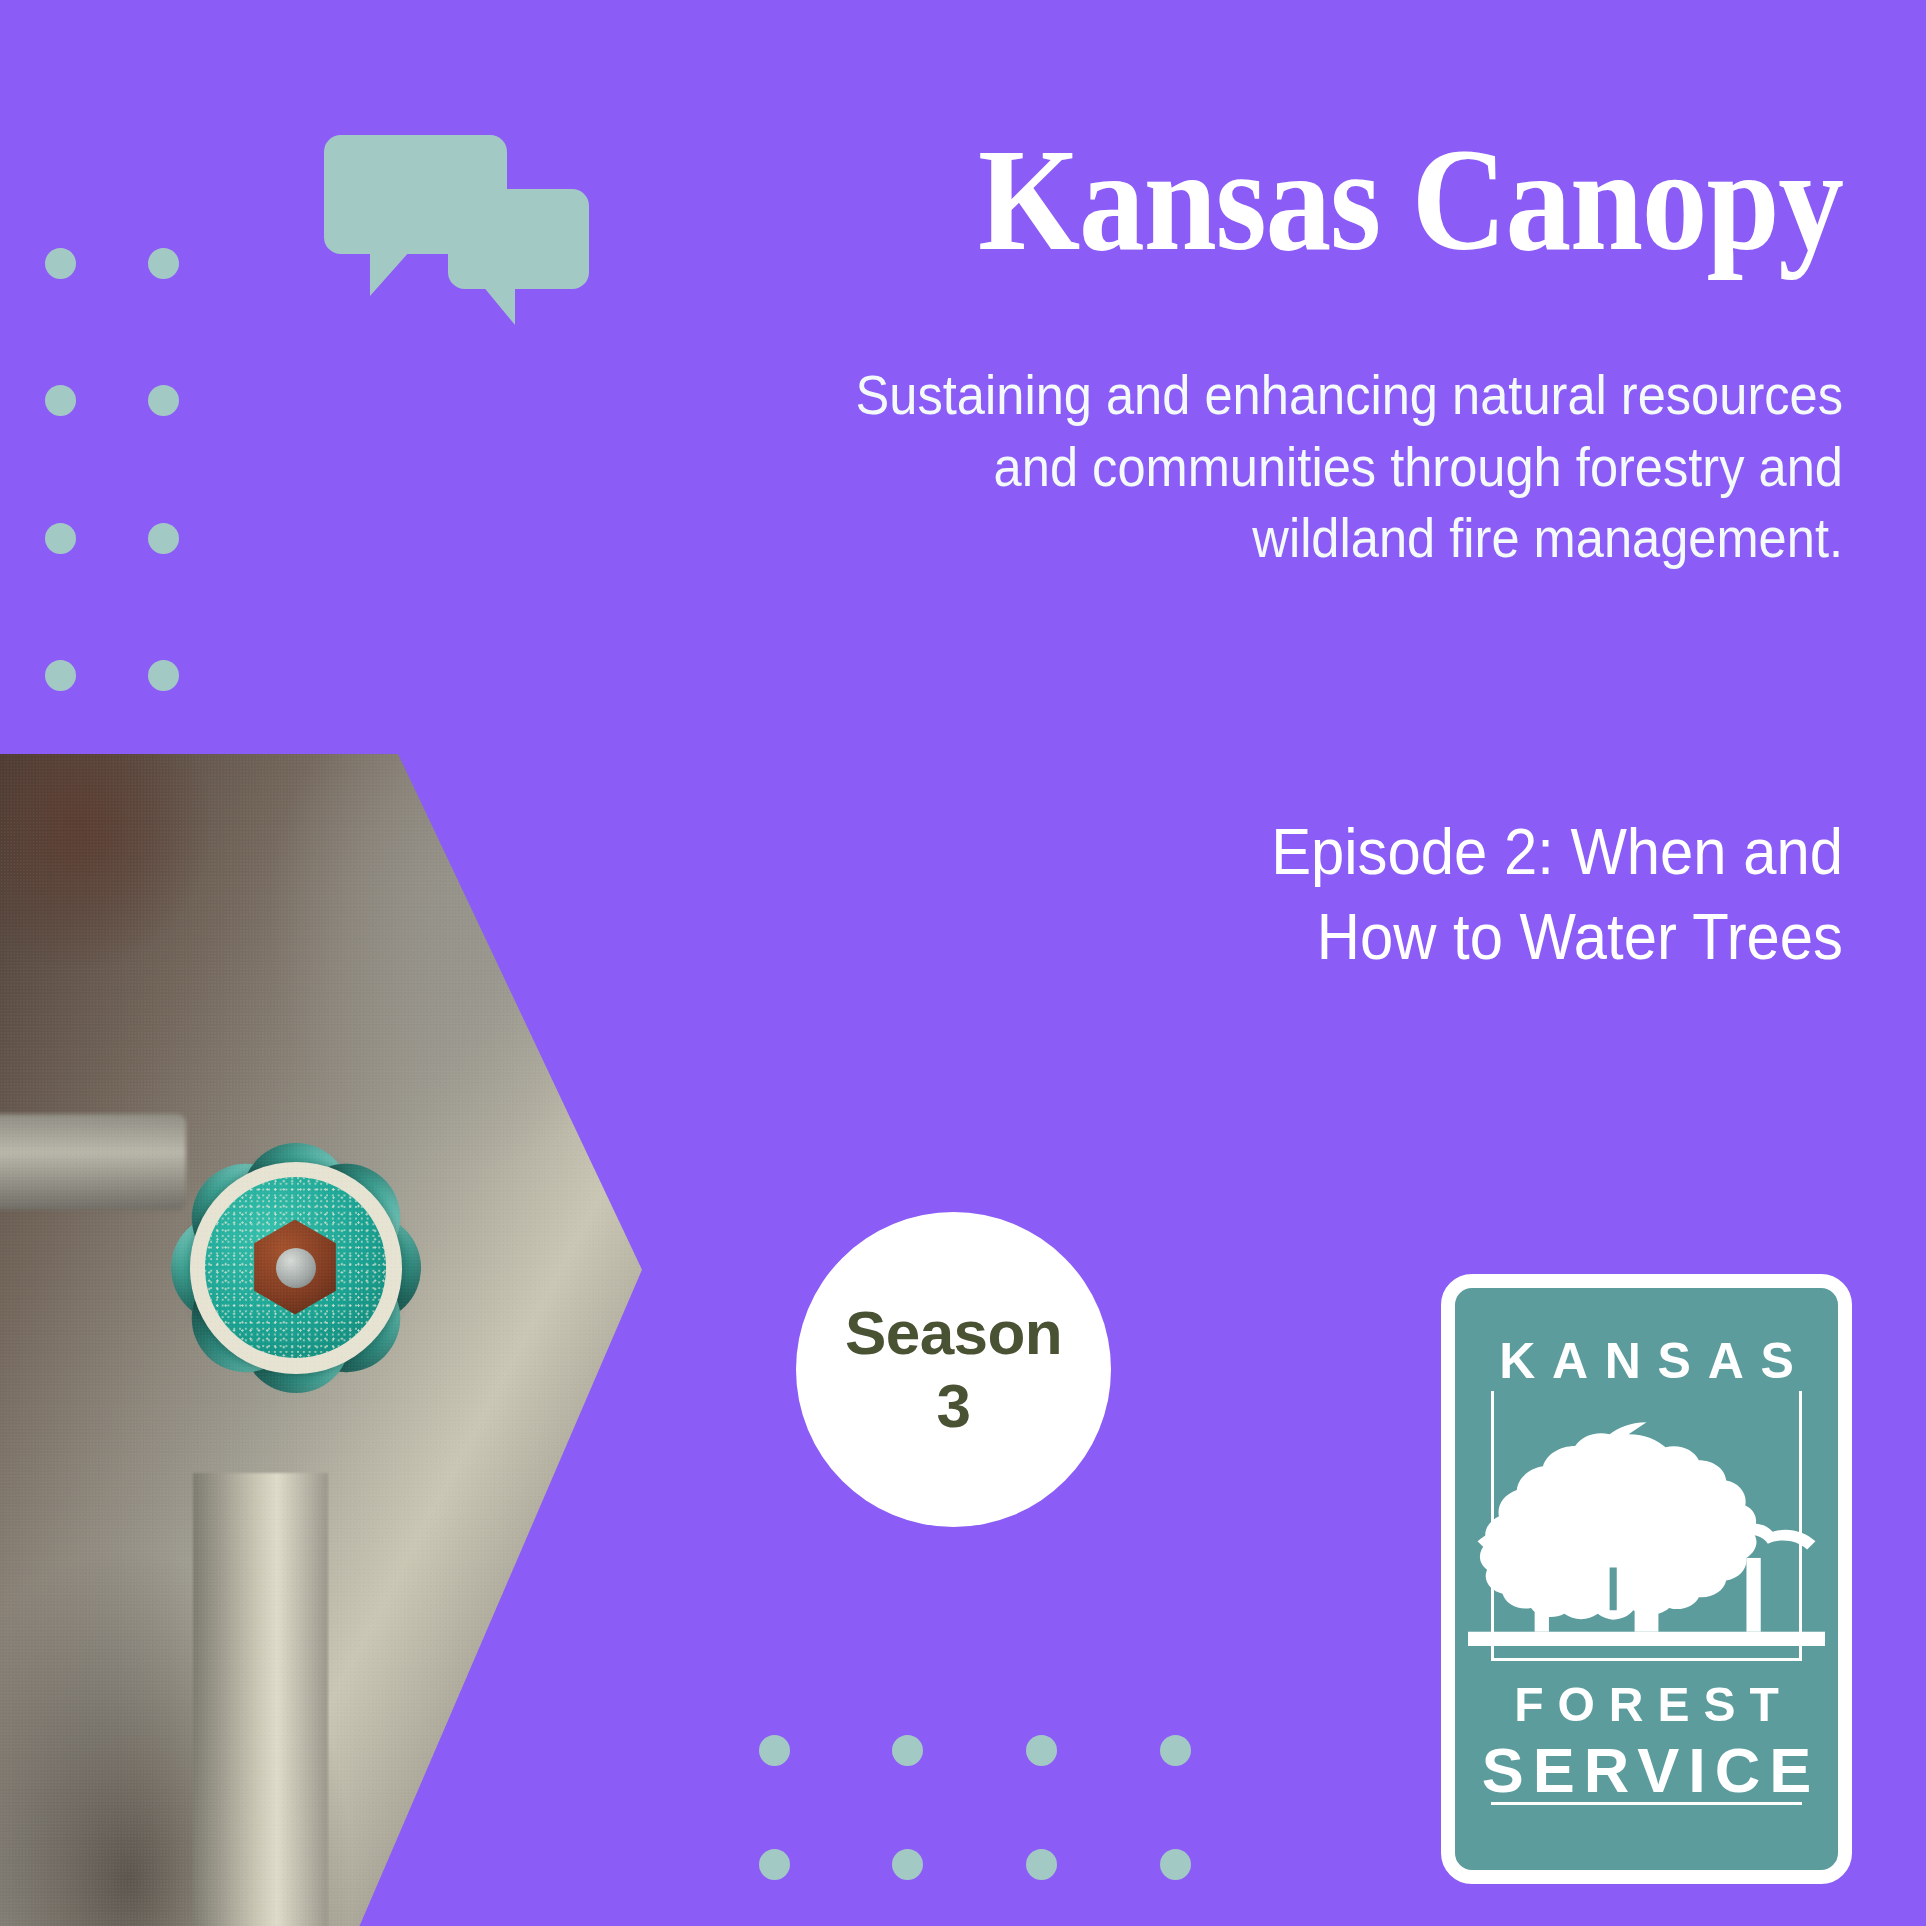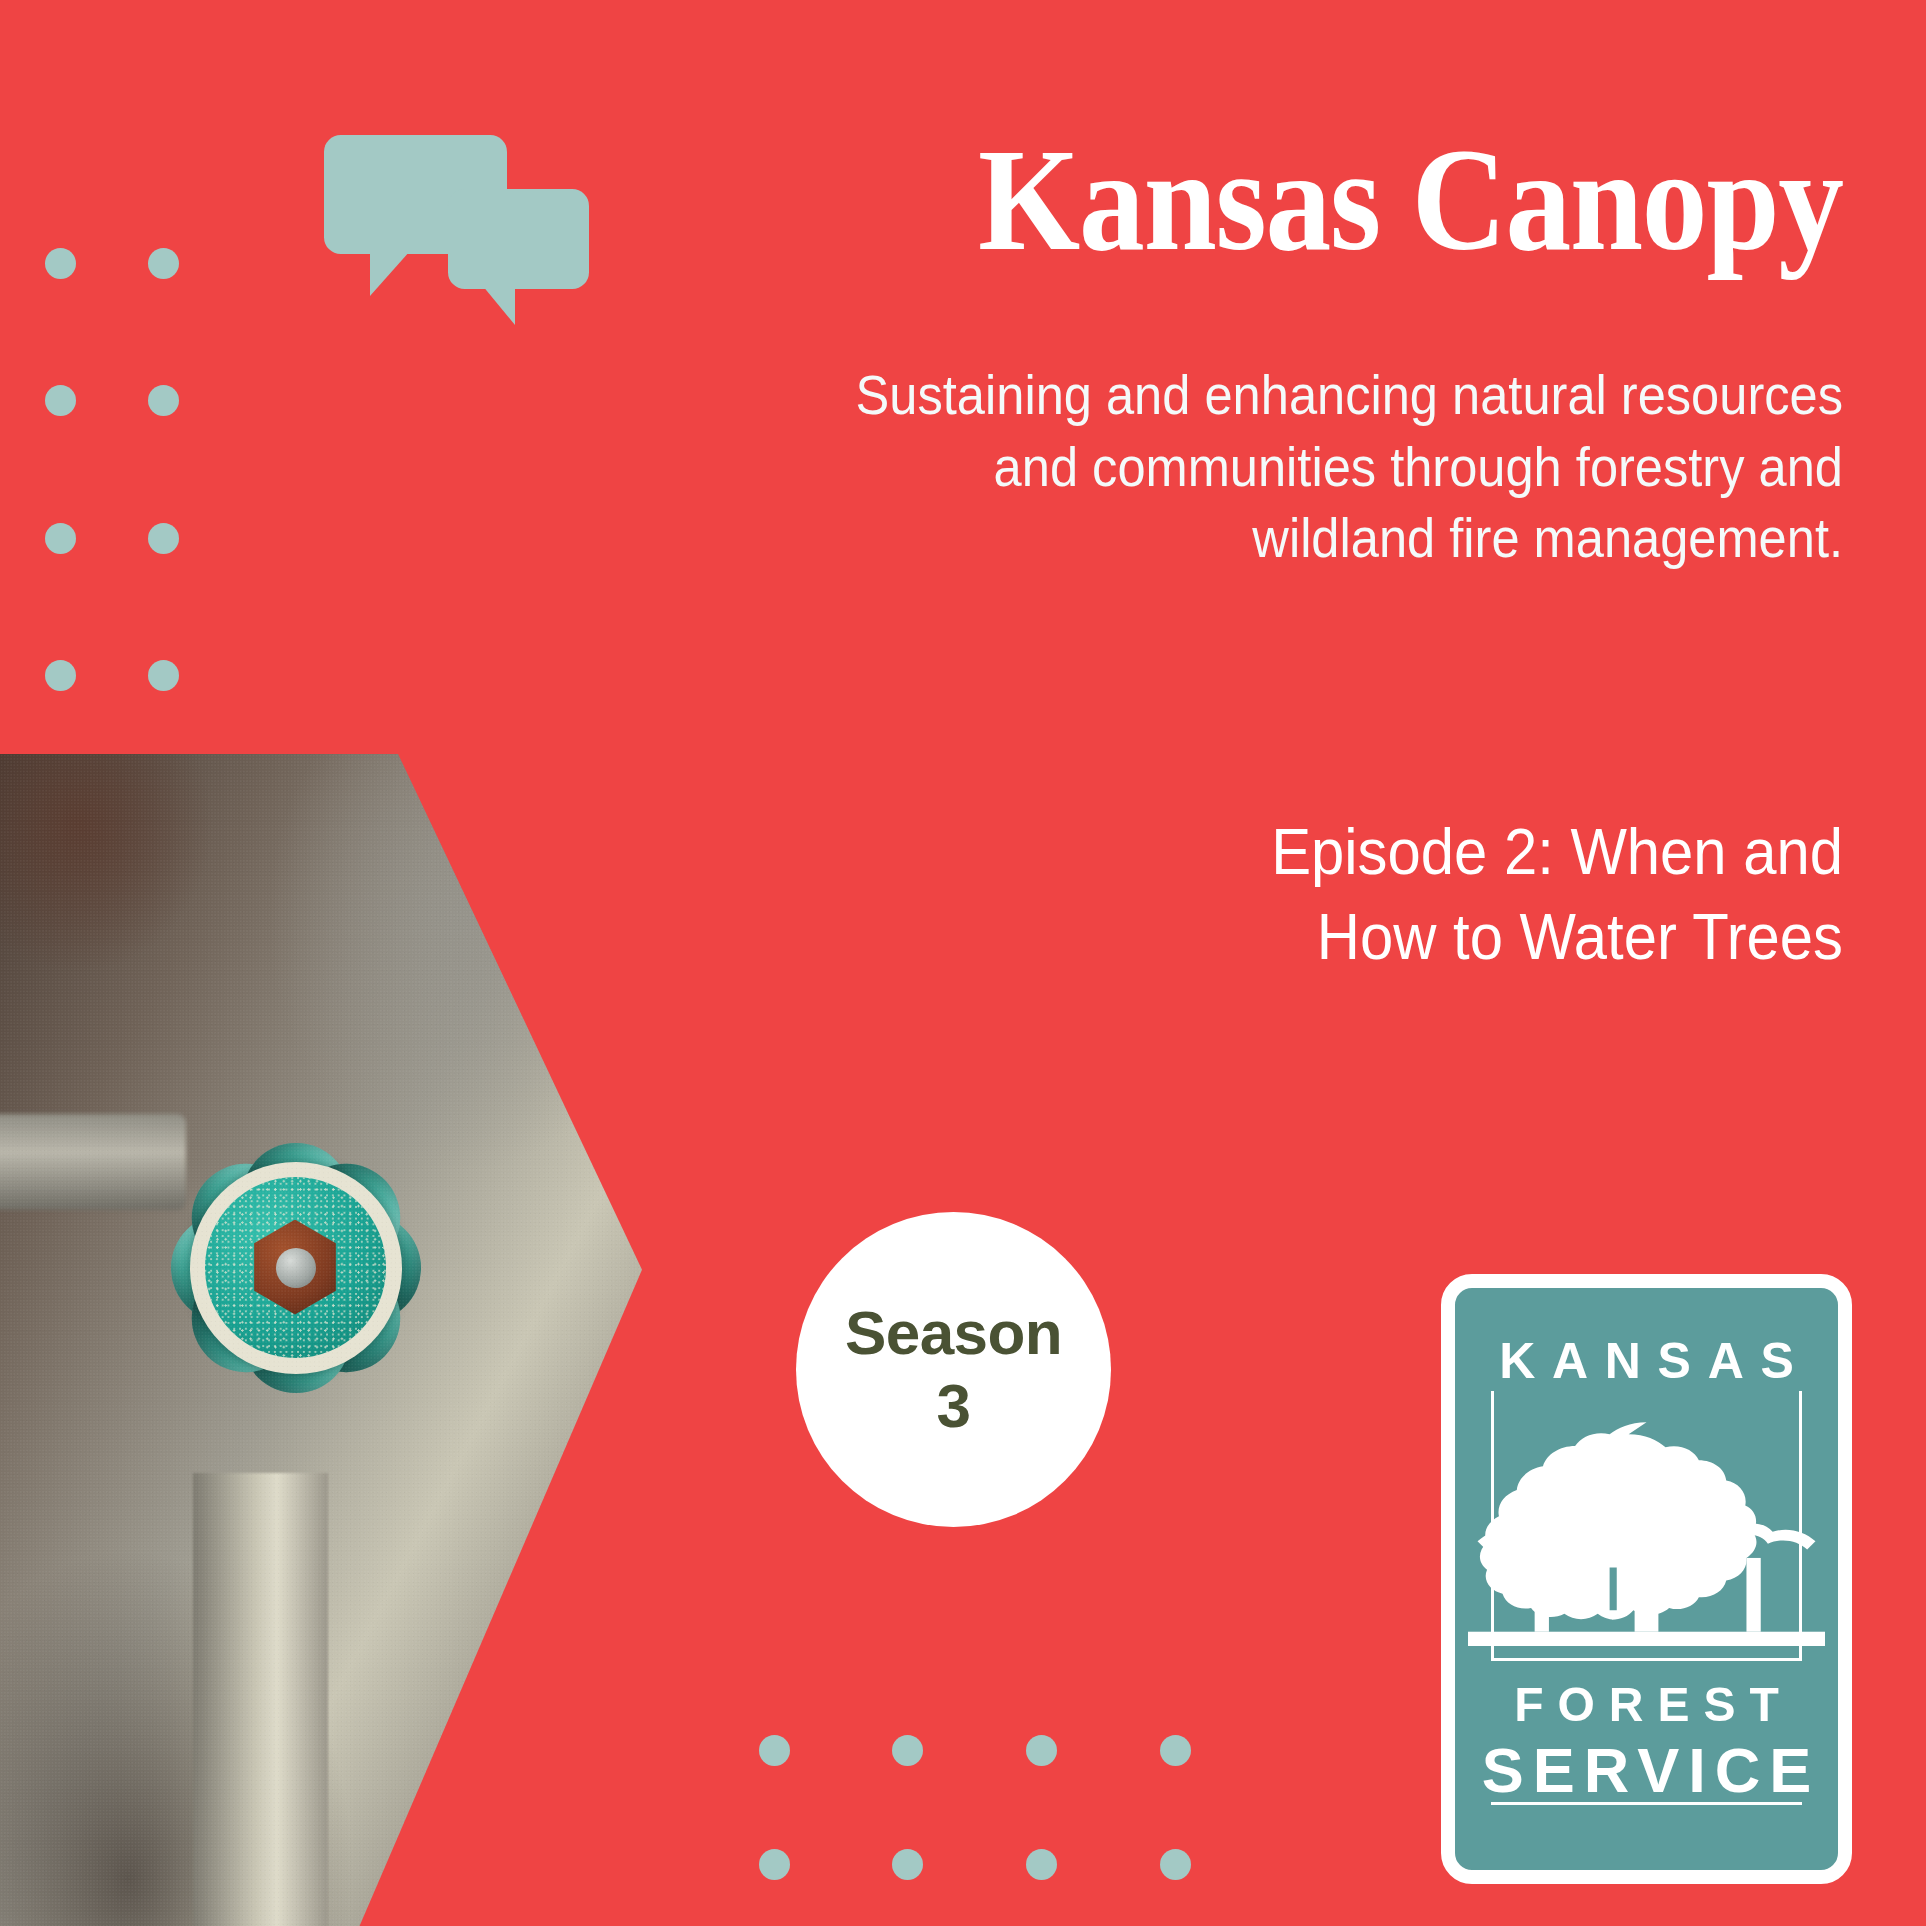--- a/index.html
+++ b/index.html
@@ -359,21 +359,21 @@
   }
   .kfs-univ {
     top: 521px;
     font-size: 30px;
     letter-spacing: 0.6px;
   }
 </style>
 </head>
 <body>
 
-<div id="cover" style="--teal: #5C9C9C; background: #ef4444;">
+<div id="cover" style="--teal: #5C9C9C; background: #8b5cf6;">
 
   <div>
     <div class="dot" style="left: 45px; top: 248px; width: 31px; height: 31px; background: rgb(163, 201, 197);"></div>
     <div class="dot" style="left: 148px; top: 248px; width: 31px; height: 31px; background: rgb(163, 201, 197);"></div>
     <div class="dot" style="left: 45px; top: 385px; width: 31px; height: 31px; background: rgb(163, 201, 197);"></div>
     <div class="dot" style="left: 148px; top: 385px; width: 31px; height: 31px; background: rgb(163, 201, 197);"></div>
     <div class="dot" style="left: 45px; top: 523px; width: 31px; height: 31px; background: rgb(163, 201, 197);"></div>
     <div class="dot" style="left: 148px; top: 523px; width: 31px; height: 31px; background: rgb(163, 201, 197);"></div>
     <div class="dot" style="left: 45px; top: 660px; width: 31px; height: 31px; background: rgb(163, 201, 197);"></div>
     <div class="dot" style="left: 148px; top: 660px; width: 31px; height: 31px; background: rgb(163, 201, 197);"></div>

